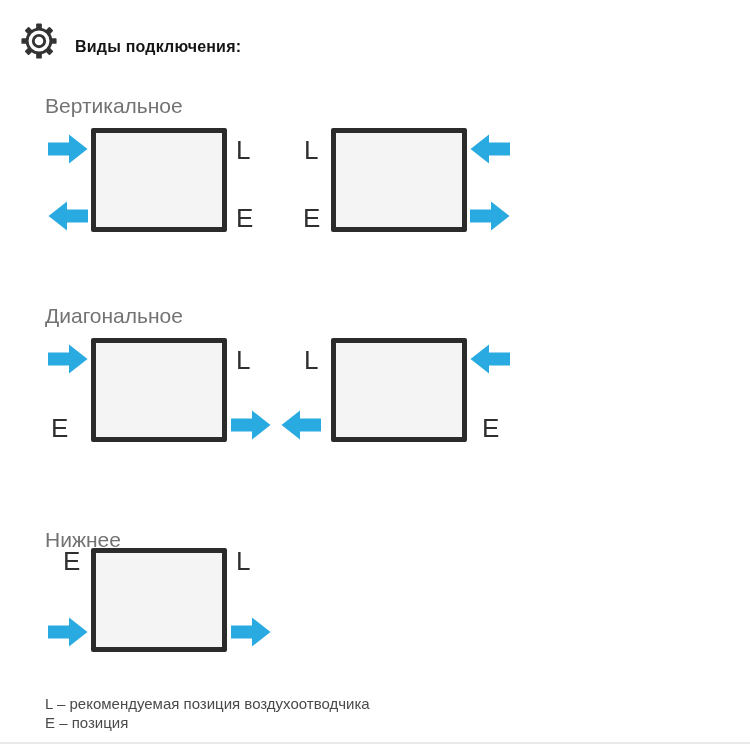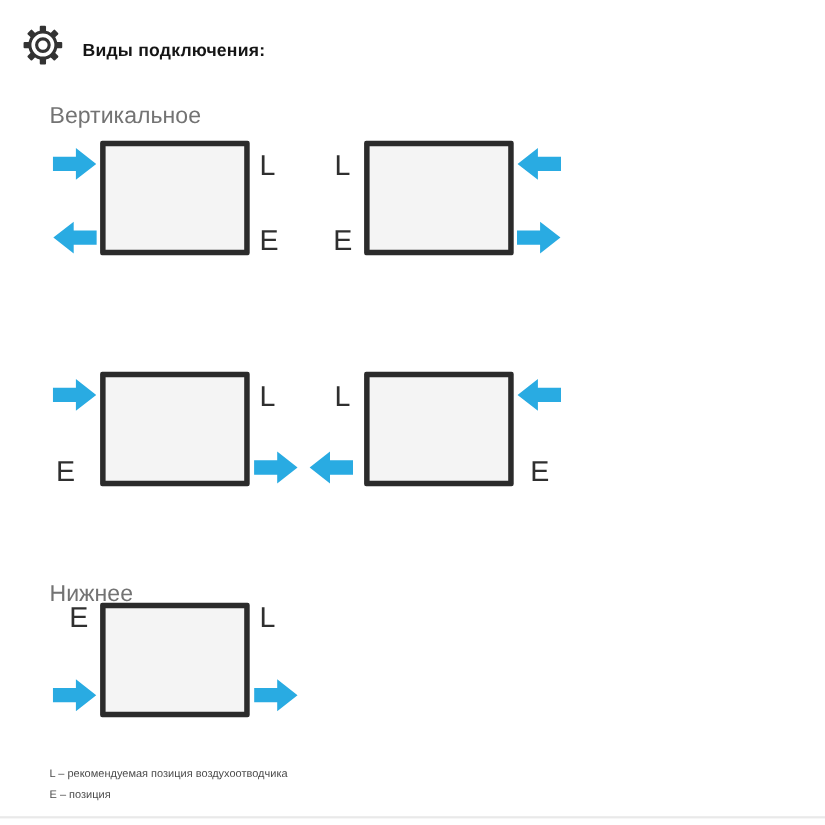--- a/index.html
+++ b/index.html
@@ -23,21 +23,21 @@
   .rad{
     position:absolute;width:136px;height:104px;box-sizing:border-box;
     border:5px solid var(--box-border);background:var(--box-fill);border-radius:2px;
   }
   .arrow{position:absolute;width:40px;height:30px;display:block;}
   .arrow polygon{fill:var(--arrow);}
   .flip{transform:scaleX(-1);}
   .lab{
     position:absolute;font-size:26px;line-height:32px;color:#2f2f2f;font-weight:400;
   }
-  .legend{position:absolute;left:45px;top:694px;font-size:10px;line-height:19px;color:#4a4a4a;}
+  .legend{position:absolute;left:45px;top:694px;font-size:15px;line-height:19px;color:#4a4a4a;}
   .legend-line{white-space:nowrap;}
   .divider{position:absolute;left:0;top:742px;width:750px;height:2px;background:#e9e9e9;}
   .gear-svg circle{fill:none;stroke:#333;stroke-width:3;}
   .gear-svg rect{fill:#333;}
 </style>
 </head>
 <body>
 
 <div class="page">
 
@@ -74,20 +74,21 @@
   <div class="lab" style="left:304px;top:134px">L</div>
   <div class="lab" style="left:303px;top:202px">E</div>
   <div class="rad" style="left:331px;top:128px"></div>
   <svg class="arrow flip" style="left:470px;top:134px" viewBox="0 0 40 30">
       <polygon points="0,8.5 21,8.5 21,0.5 39.5,15 21,29.5 21,21.5 0,21.5"></polygon>
     </svg>
   <svg class="arrow" style="left:470px;top:201px" viewBox="0 0 40 30">
       <polygon points="0,8.5 21,8.5 21,0.5 39.5,15 21,29.5 21,21.5 0,21.5"></polygon>
     </svg>
 
+  <div class="sec-title" style="left:45px;top:304px">Диагональное</div>
 
   <svg class="arrow" style="left:48px;top:344px" viewBox="0 0 40 30">
       <polygon points="0,8.5 21,8.5 21,0.5 39.5,15 21,29.5 21,21.5 0,21.5"></polygon>
     </svg>
   <div class="rad" style="left:91px;top:338px"></div>
   <div class="lab" style="left:236px;top:344px">L</div>
   <div class="lab" style="left:51px;top:412px">E</div>
   <svg class="arrow" style="left:231px;top:410px" viewBox="0 0 40 30">
       <polygon points="0,8.5 21,8.5 21,0.5 39.5,15 21,29.5 21,21.5 0,21.5"></polygon>
     </svg>

